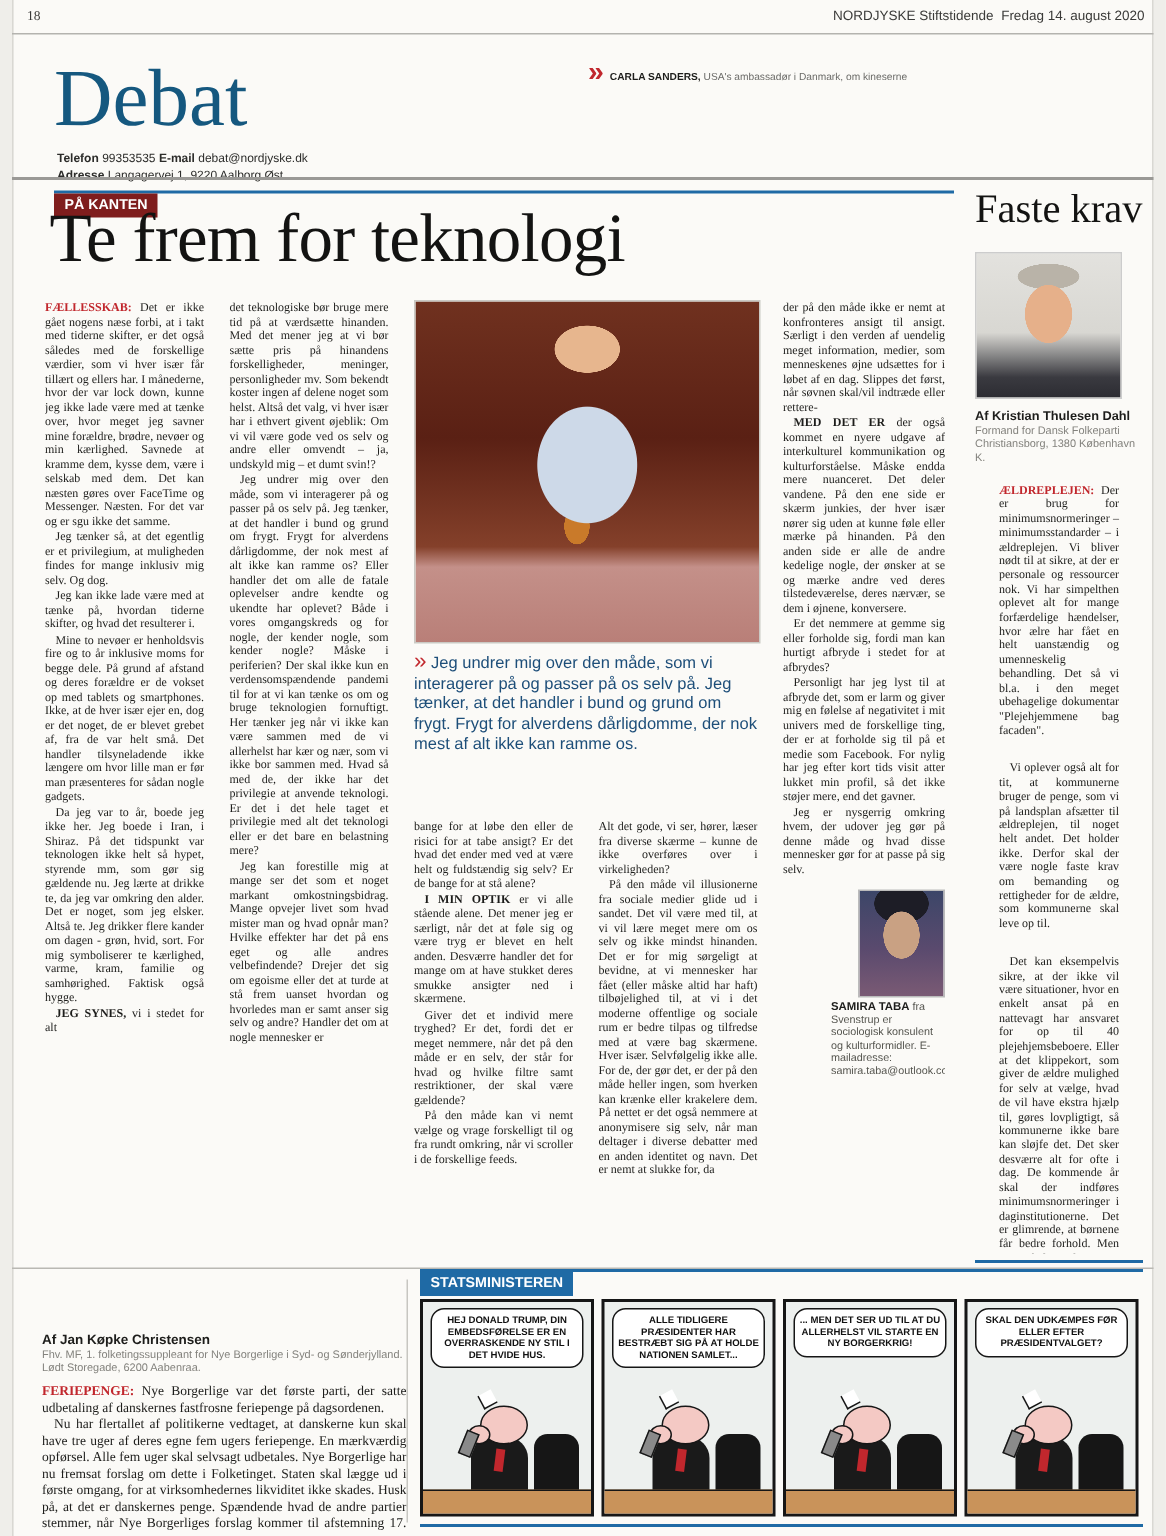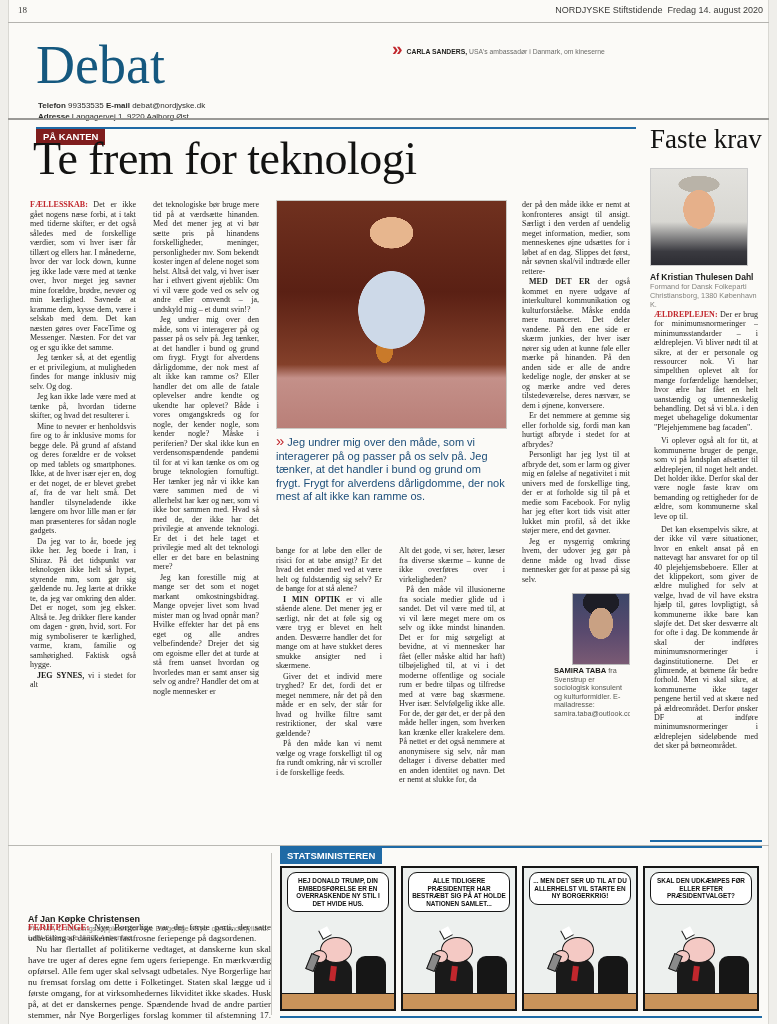--- a/index.html
+++ b/index.html
@@ -55,21 +55,21 @@
   
   .fk-headline{font-size:27px;line-height:28px;color:#131312;}
   .photo-ktd{width:96px;height:96px;border:1px solid #ccc;
     background:
       radial-gradient(26px 32px at 50% 42%,#e6b08a 0 60%,transparent 61%),
       radial-gradient(34px 14px at 50% 16%,#b9b3a8 0 60%,transparent 61%),
       linear-gradient(180deg,#e3e2de 0%,#d8d7d2 55%,#3a3a40 86%,#2c2c32 100%);}
   .byline{font-family:"Liberation Sans",sans-serif;font-weight:bold;font-size:8.5px;color:#1d1d1b;}
   .byline-sub{font-family:"Liberation Sans",sans-serif;font-size:7.3px;color:#84837e;line-height:9px;}
   .fk-body{width:112px;font-size:8px;line-height:9.4px;text-align:justify;overflow:hidden;}
-  .fk-body p{margin:4px;}
+  .fk-body p{margin:16px;}
   .fk-body p + p{text-indent:7px;}
   .blue-endline{height:2px;background:#1f6aa5;}
   
   .sep-gray{height:1px;background:#b9b8b3;}
   .vdiv{width:1px;background:#c7c6c1;}
   .ba-headline{font-size:30px;line-height:30px;color:#131312;}
   .ba-body{width:243px;font-size:9px;line-height:11px;text-align:justify;overflow:hidden;}
   .ba-body p{margin:0;}
   .ba-body p + p{text-indent:8px;}
   
@@ -176,21 +176,21 @@
   <div class="abs fk-body" style="left:650px;top:306px;height:530px;">
     <p><span class="lead lead-red">ÆLDREPLEJEN: </span><span>Der er brug for minimumsnormeringer – minimumsstandarder – i ældreplejen. Vi bliver nødt til at sikre, at der er personale og ressourcer nok. Vi har simpelthen oplevet alt for mange forfærdelige hændelser, hvor ælre har fået en helt uanstændig og umenneskelig behandling. Det så vi bl.a. i den meget ubehagelige dokumentar "Plejehjemmene bag facaden".</span></p>
     <p><span>Vi oplever også alt for tit, at kommunerne bruger de penge, som vi på landsplan afsætter til ældreplejen, til noget helt andet. Det holder ikke. Derfor skal der være nogle faste krav om bemanding og rettigheder for de ældre, som kommunerne skal leve op til.</span></p>
     <p><span>Det kan eksempelvis sikre, at der ikke vil være situationer, hvor en enkelt ansat på en nattevagt har ansvaret for op til 40 plejehjemsbeboere. Eller at det klippekort, som giver de ældre mulighed for selv at vælge, hvad de vil have ekstra hjælp til, gøres lovpligtigt, så kommunerne ikke bare kan sløjfe det. Det sker desværre alt for ofte i dag. De kommende år skal der indføres minimumsnormeringer i daginstitutionerne. Det er glimrende, at børnene får bedre forhold. Men vi skal sikre, at kommunerne ikke tager pengene hertil ved at skære ned på ældreområdet. Derfor ønsker DF at indføre minimumsnormeringer i ældreplejen sideløbende med det sker på børneområdet.</span></p>
   </div>
   <div class="abs blue-endline" style="left:650px;top:840px;width:112px;"></div>
 
   <div class="abs sep-gray" style="left:8px;right:8px;top:845px;"></div>
   <div class="abs vdiv" style="left:271px;top:853px;height:162px;"></div>
 
-  <div class="abs" style="left:28px;top:914px;width:243px;">
+  <div class="abs" style="left:28px;top:888px;width:243px;">
     <div class="byline" style="font-size:9px;">Af Jan Køpke Christensen</div>
     <div class="byline-sub">Fhv. MF, 1. folketingssuppleant for Nye Borgerlige i Syd- og Sønderjylland.</div>
     <div class="byline-sub">Lødt Storegade, 6200 Aabenraa.</div>
   </div>
   <div class="abs ba-body" style="left:28px;top:922px;height:100px;">
     <p><span class="lead lead-red">FERIEPENGE: </span><span>Nye Borgerlige var det første parti, der satte udbetaling af danskernes fastfrosne feriepenge på dagsordenen.</span></p>
     <p><span>Nu har flertallet af politikerne vedtaget, at danskerne kun skal have tre uger af deres egne fem ugers feriepenge. En mærkværdig opførsel. Alle fem uger skal selvsagt udbetales. Nye Borgerlige har nu fremsat forslag om dette i Folketinget. Staten skal lægge ud i første omgang, for at virksomhedernes likviditet ikke skades. Husk på, at det er danskernes penge. Spændende hvad de andre partier stemmer, når Nye Borgerliges forslag kommer til afstemning 17. august.</span></p>
   </div>
 
   <div class="abs kicker-line" style="left:280px;width:482px;top:846px;"></div>

